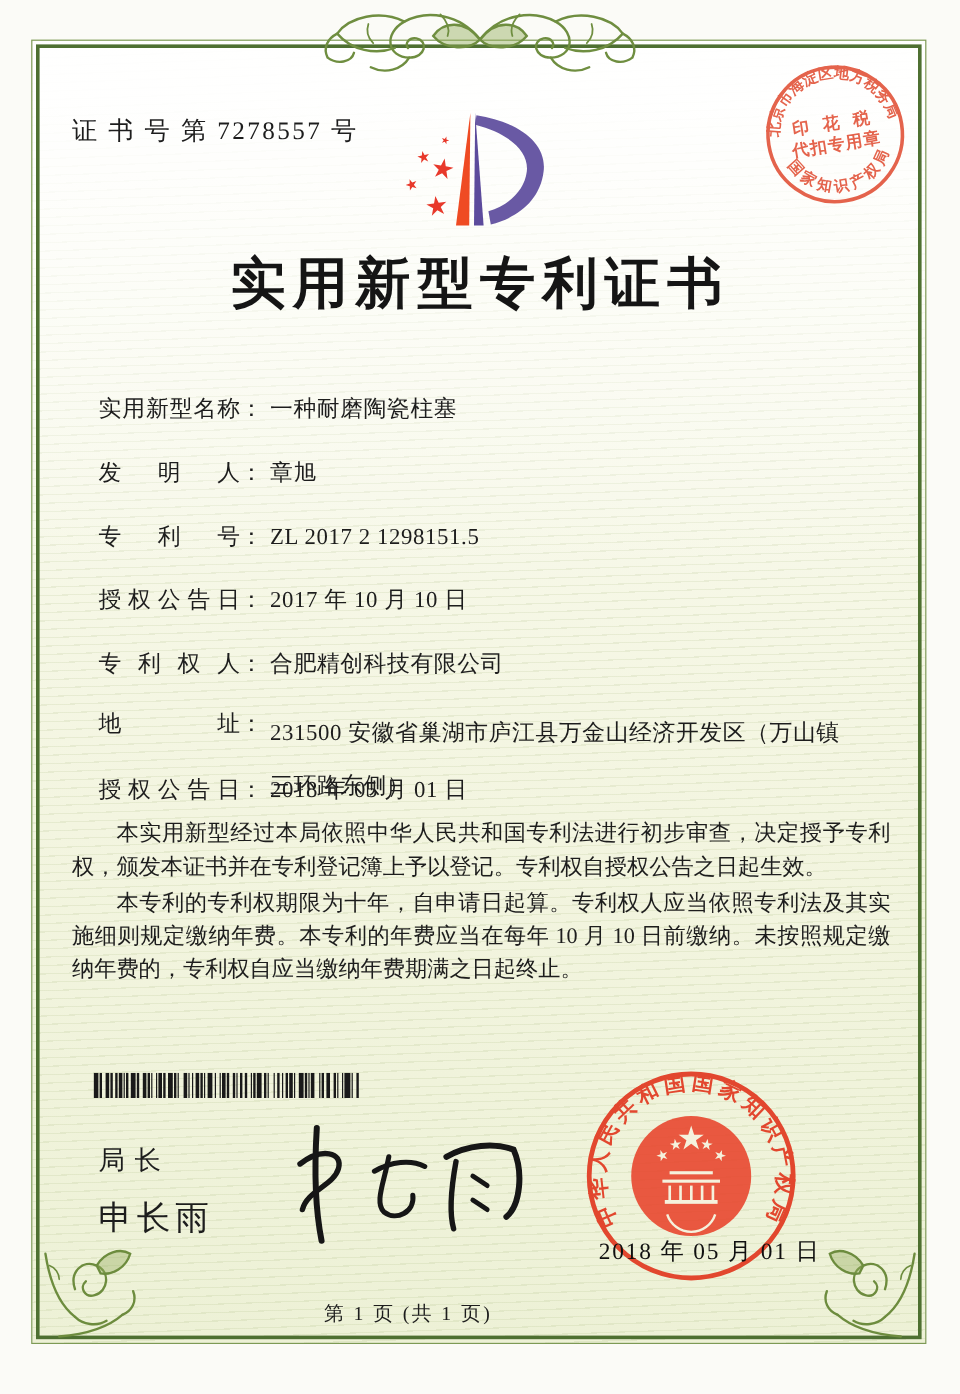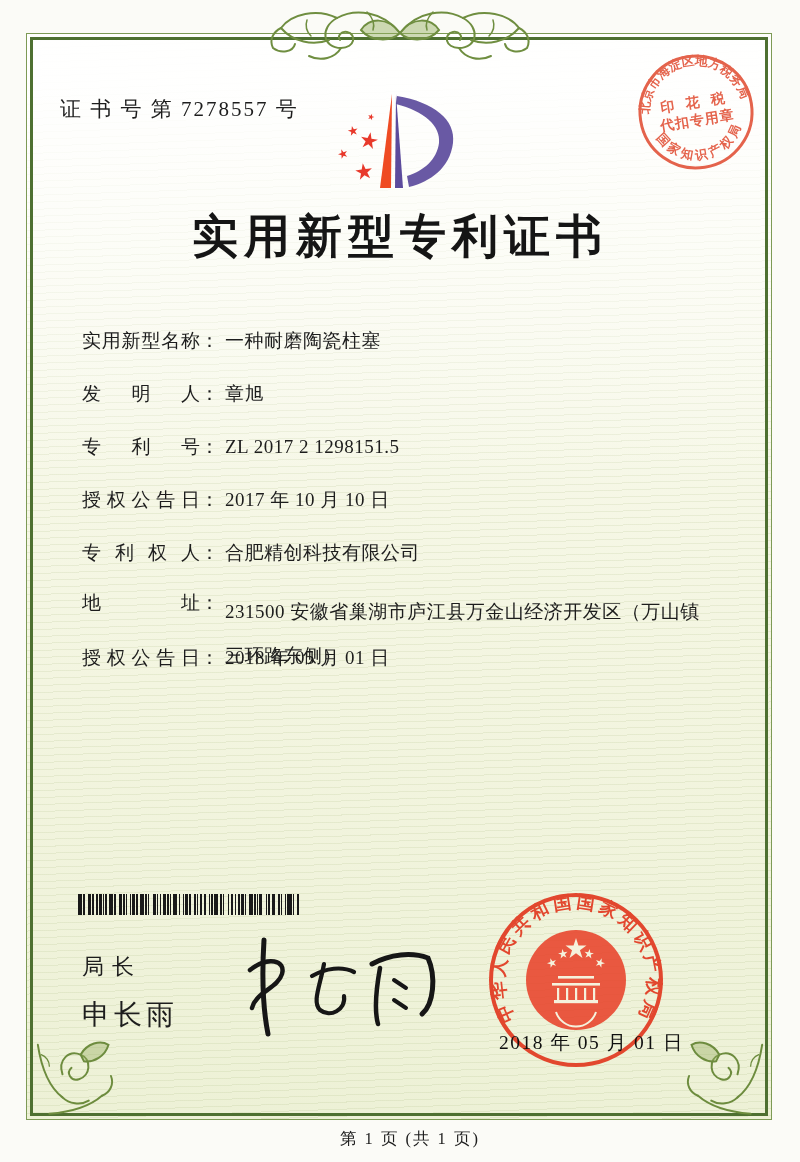--- a/index.html
+++ b/index.html
@@ -33,21 +33,21 @@
   
   .body-text{left:60px;top:682px;width:682px;font-size:18.5px;line-height:27.5px;text-align:justify;}
   .body-text p{margin:0 0 3px 0;text-indent:2em;}
   .barcode{left:78px;top:894px;width:232px;height:21px;display:flex;align-items:stretch;overflow:hidden;}
   .barcode span{background:#191919;flex:none;}
   .signoff-title{left:82px;top:952px;font-size:22px;letter-spacing:8px;}
   .signoff-name{left:82px;top:996px;font-size:28px;letter-spacing:4px;}
   .sig-svg{left:212px;top:922px;}
   .seal-svg{left:488px;top:892px;opacity:.93;}
   .seal-date{left:499px;top:1029px;font-size:19.5px;letter-spacing:1.5px;color:#101010;z-index:5;}
-  .footer{left:270px;top:1128px;width:210px;text-align:right;font-size:16.5px;letter-spacing:2px;}
+  .footer{left:270px;top:1084px;width:210px;text-align:left;font-size:16.5px;letter-spacing:2px;}
   .tax-stamp{left:633px;top:49px;transform:rotate(-9deg);opacity:.85;z-index:4;}
   .logo-svg{left:336px;top:86px;}
   .orn-top{left:255px;top:6px;}
   .orn-bl{left:24px;top:1030px;}
   .orn-br{left:676px;top:1030px;}
   svg text{font-family:"Liberation Serif","DejaVu Serif",serif;}
 </style>
 </head>
 <body>
 
@@ -142,20 +142,22 @@
   <span class="flabel">专利权人</span><span class="fcolon">：</span><span class="fvalue">合肥精创科技有限公司</span>
 </div>
 <div class="abs frow" style="top:590px">
   <span class="flabel">地址</span><span class="fcolon">：</span><span class="addr-val">231500 安徽省巢湖市庐江县万金山经济开发区（万山镇三环路东侧）</span>
 </div>
 <div class="abs frow" style="top:645px">
   <span class="flabel">授权公告日</span><span class="fcolon">：</span><span class="fvalue">2018 年 05 月 01 日</span>
 </div>
 
 <div class="abs body-text">
+  <p>本实用新型经过本局依照中华人民共和国专利法进行初步审查，决定授予专利权，颁发本证书并在专利登记簿上予以登记。专利权自授权公告之日起生效。</p>
+  <p>本专利的专利权期限为十年，自申请日起算。专利权人应当依照专利法及其实施细则规定缴纳年费。本专利的年费应当在每年 10 月 10 日前缴纳。未按照规定缴纳年费的，专利权自应当缴纳年费期满之日起终止。</p>
 </div>
 
 <div class="abs barcode" id="barcode">
     <span style="width: 4.2px; margin-right: 1.2px;"></span>
     <span style="width: 1.4px; margin-right: 3.6px;"></span>
     <span style="width: 2.8px; margin-right: 1.2px;"></span>
     <span style="width: 1.4px; margin-right: 2.4px;"></span>
     <span style="width: 1.4px; margin-right: 1.2px;"></span>
     <span style="width: 2.8px; margin-right: 1.2px;"></span>
     <span style="width: 1.4px; margin-right: 1.2px;"></span>

